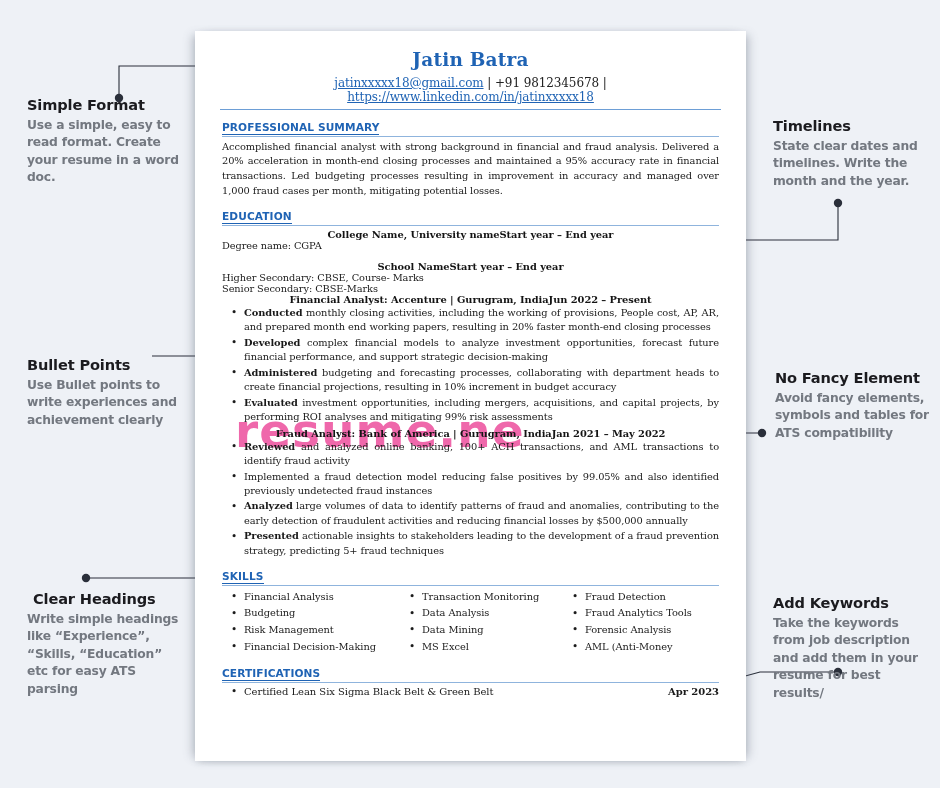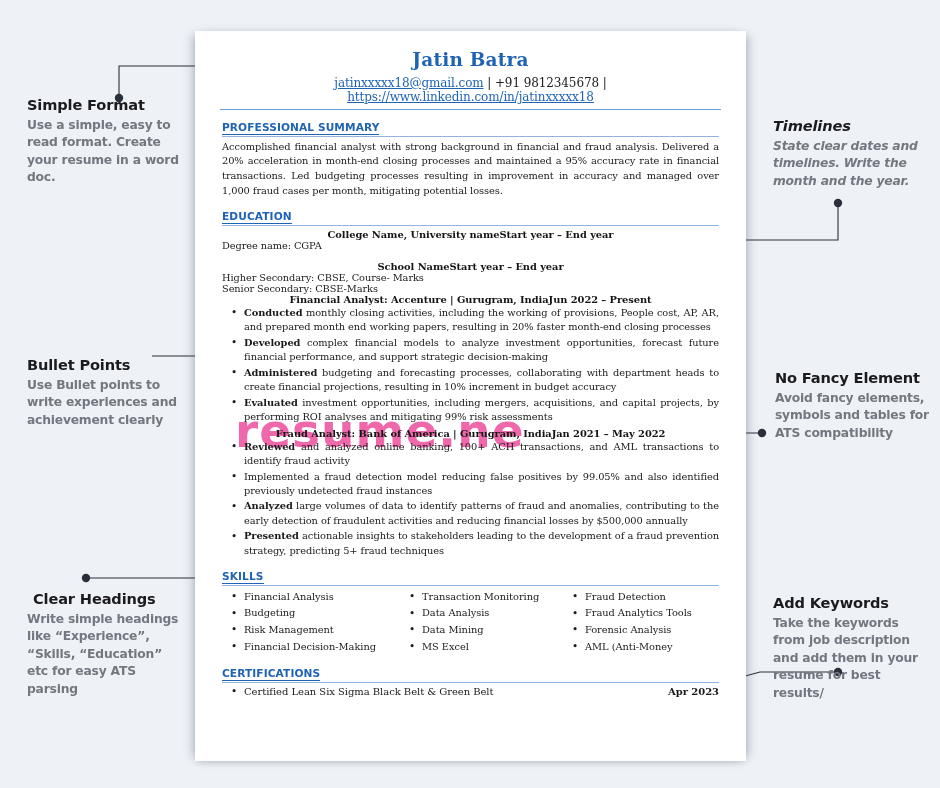--- a/index.html
+++ b/index.html
@@ -36,21 +36,21 @@
     font-size: 12.3px;
     line-height: 1.42;
     color: #737880;
     letter-spacing: -0.2px;
   }
 
   #cal-simple-format   { left: 27px;  top: 96px; width: 152px; }
   #cal-bullet-points   { left: 27px;  top: 356px; width: 155px; }
   #cal-clear-headings  { left: 27px;  top: 590px; width: 160px; }
   #cal-clear-headings .ctitle { padding-left: 6px; }
-  #cal-timelines       { left: 773px; top: 117px; width: 152px; font-style: italic; }
+  #cal-timelines       { left: 773px; top: 117px; width: 152px; }
   #cal-no-fancy        { left: 773px; top: 369px; width: 156px; }
   #cal-no-fancy .ctitle  { padding-left: 2px; }
   #cal-no-fancy .cbody   { padding-left: 2px; }
   #cal-add-keywords    { left: 773px; top: 594px; width: 158px; }
 
   
   #connectors {
     position: absolute; left: 0; top: 0;
     width: 940px; height: 788px;
     pointer-events: none;

